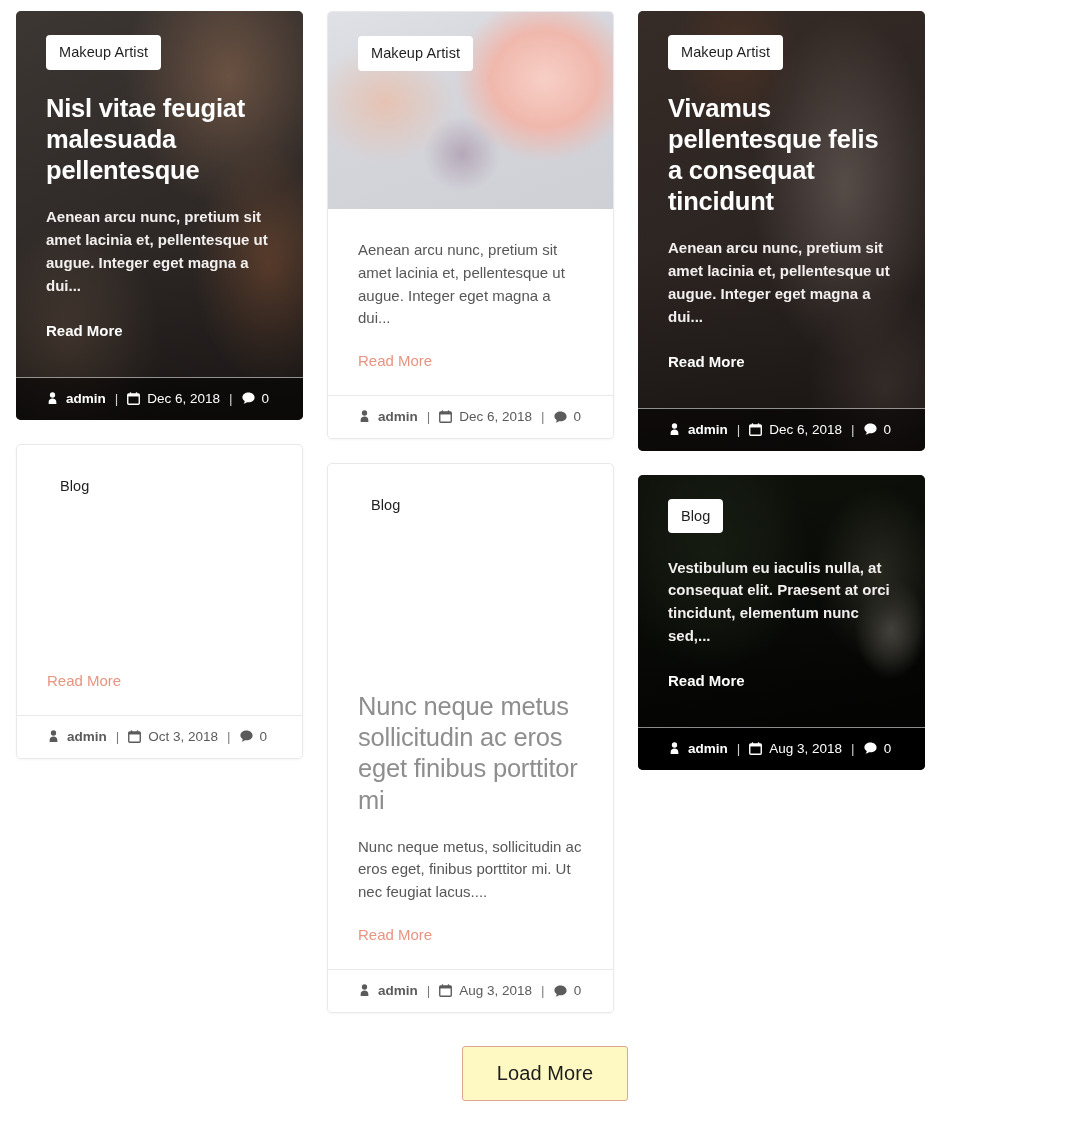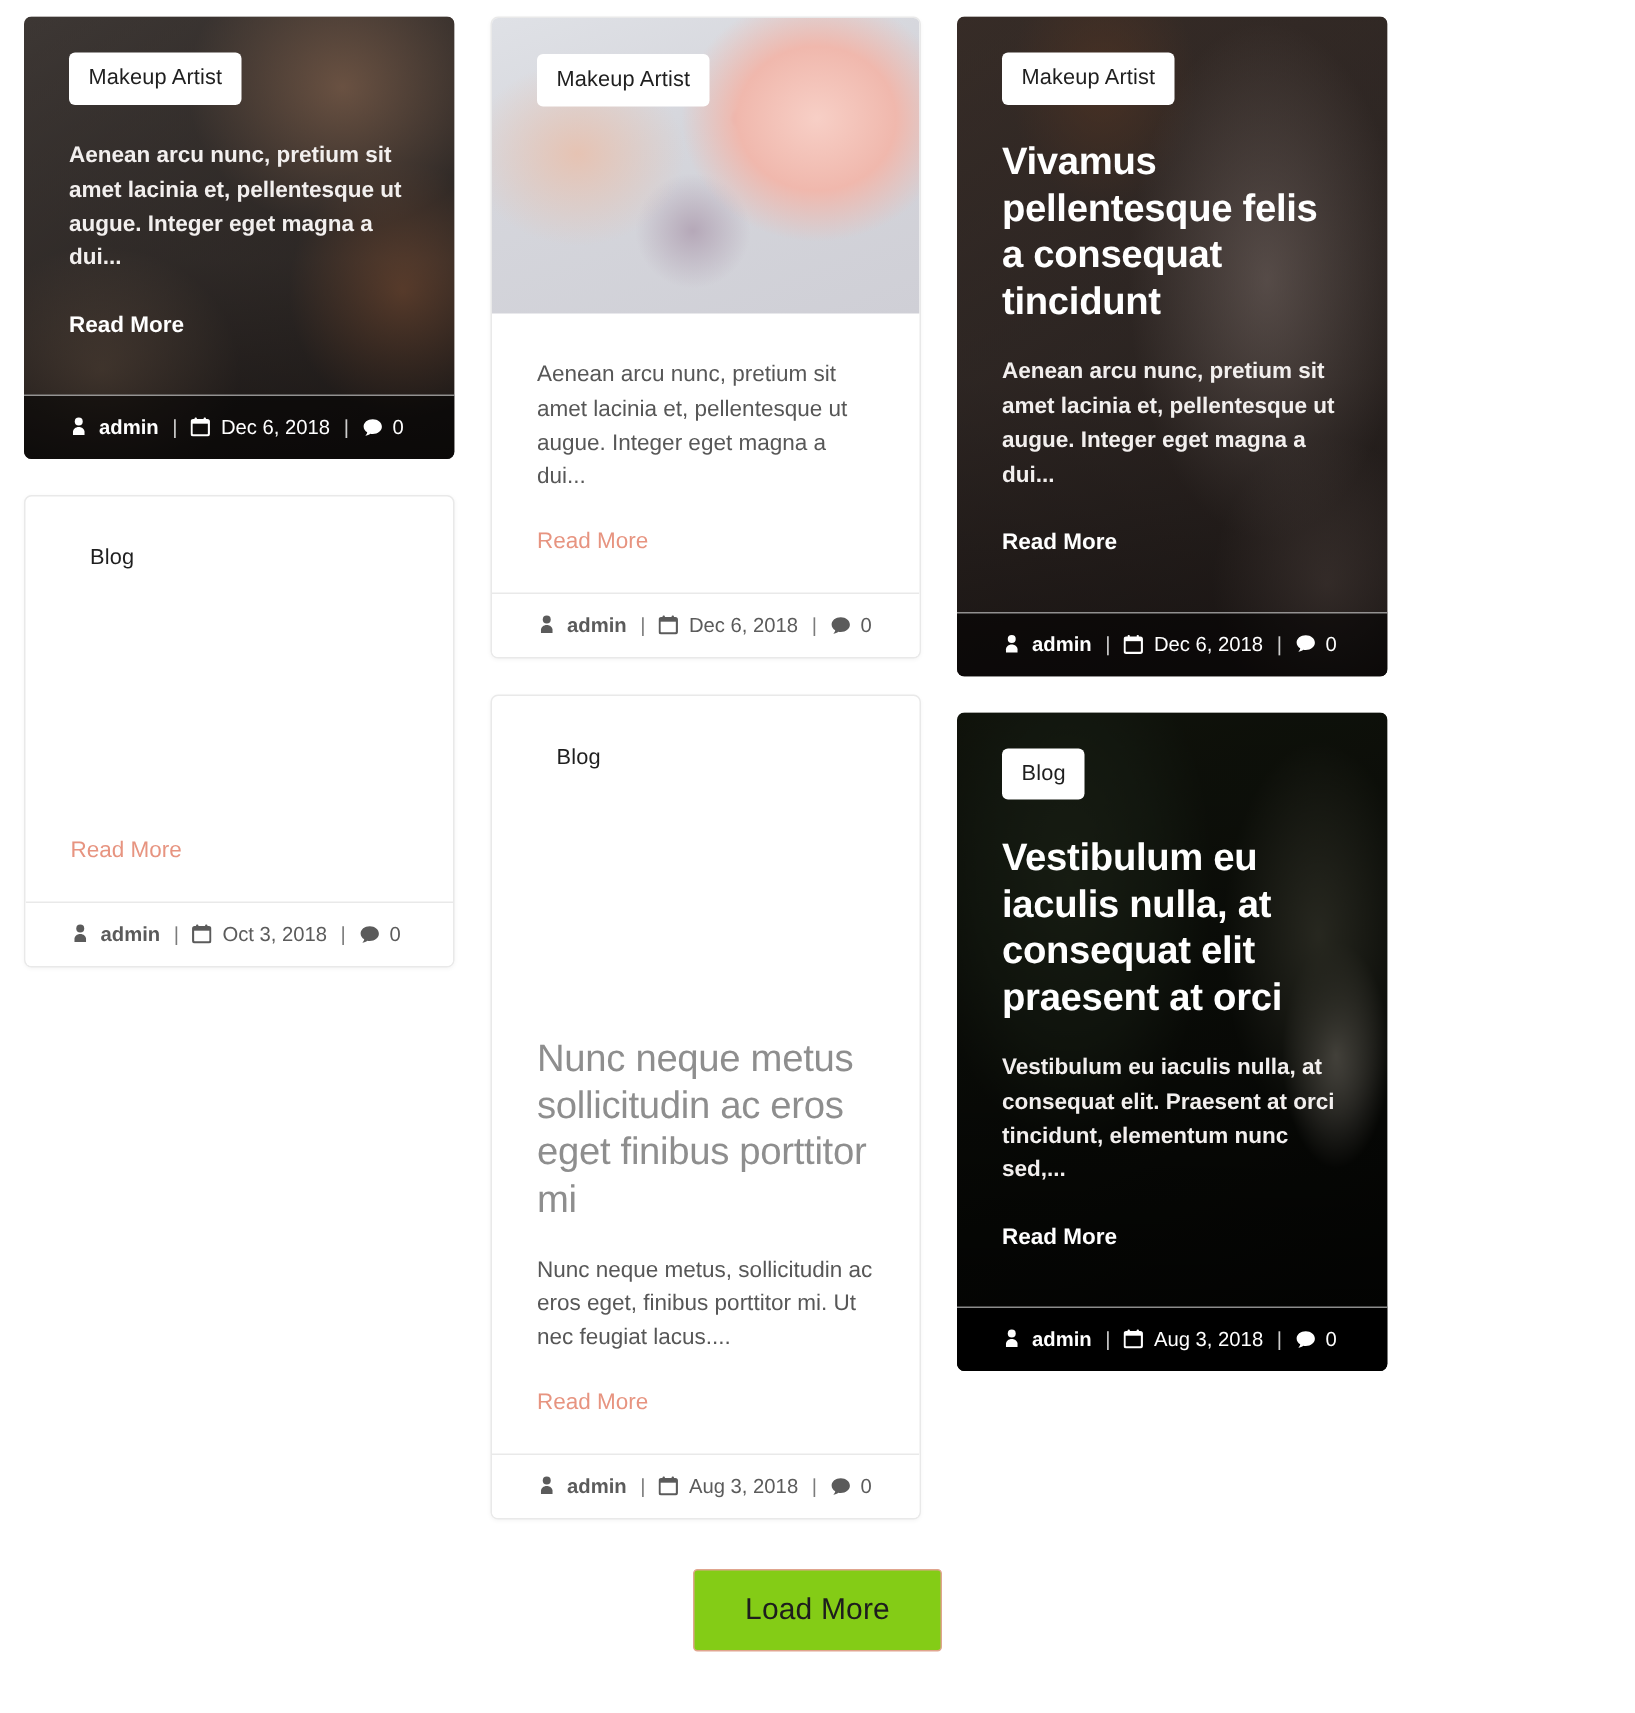--- a/index.html
+++ b/index.html
@@ -159,41 +159,41 @@
     background:
       radial-gradient(44% 52% at 26% 26%, #34402a 0%, #26301f 48%, rgba(20,26,16,0) 76%),
       radial-gradient(30% 40% at 84% 34%, #5d5e4b 0%, rgba(50,52,40,0) 74%),
       radial-gradient(16% 22% at 88% 52%, #d8cfc0 0%, rgba(200,190,176,0) 78%),
       linear-gradient(160deg, #202616 0%, #161a11 46%, #0a0b08 100%);
   }
 
   
   .loadwrap { width: 1090px; display: flex; justify-content: center; padding: 33px 0 19px 0; }
   .loadbtn {
-    background: #84cc16;
+    background: #fef9c3;
     border: 1px solid #e0a58f;
     border-radius: 3px;
     color: #1d1d1d;
     font-size: 20px;
     font-family: "Liberation Sans", "DejaVu Sans", sans-serif;
     padding: 15px 34px;
     cursor: pointer;
     letter-spacing: .1px;
   }
 </style>
 </head>
 <body>
 
 <div class="masonry">
     <div class="col">
       <article class="card dark">
         <div class="bg ph-makeup1"></div>
         <div class="veil" style="background: linear-gradient(rgba(35, 30, 28, 0.5) 0%, rgba(35, 30, 28, 0.55) 55%, rgba(20, 16, 15, 0.72) 100%);"></div>
         <div class="badge-wrap"><a class="badge" href="#" style="text-decoration: none;">Makeup Artist</a></div>
-        <div class="inner"><p class="excerpt">Aenean arcu nunc, pretium sit amet lacinia et, pellentesque ut augue. Integer eget magna a dui...</p><a class="more" href="#">Read More</a></div>
+        <div class="inner"><h2>Nisl vitae feugiat malesuada pellentesque</h2><p class="excerpt">Aenean arcu nunc, pretium sit amet lacinia et, pellentesque ut augue. Integer eget magna a dui...</p><a class="more" href="#">Read More</a></div>
         <div class="meta">
           <div class="row">
             <span class="chunk">
               <span class="ico">
                 <svg viewBox="0 0 12 14" width="11" height="13" aria-hidden="true">
                   <circle cx="6" cy="3.2" r="2.9" fill="currentColor"></circle>
                   <path d="M6 7.1c-2.4 0-4.2 1.6-4.2 3.6V13h8.4v-2.3c0-2-1.8-3.6-4.2-3.6z" fill="currentColor"></path>
                 </svg>
               </span>
               <span class="author">admin</span>
@@ -383,21 +383,21 @@
               </span>
               <span>0</span>
             </span>
           </div>
         </div>
       </article>
       <article class="card dark black">
         <div class="bg ph-palm"></div>
         <div class="veil" style="background: linear-gradient(rgba(0, 0, 0, 0.52) 0%, rgba(0, 0, 0, 0.62) 55%, rgba(0, 0, 0, 0.8) 100%);"></div>
         <div class="badge-wrap"><a class="badge" href="#" style="text-decoration: none;">Blog</a></div>
-        <div class="inner"><h2>Vestibulum eu iaculis nulla, at consequat elit praesent at orci</h2><p class="excerpt">Vestibulum eu iaculis nulla, at consequat elit. Praesent at orci tincidunt, elementum nunc sed,...</p><a class="more" href="#">Read More</a></div>
+        <div class="inner"><p class="excerpt">Vestibulum eu iaculis nulla, at consequat elit. Praesent at orci tincidunt, elementum nunc sed,...</p><a class="more" href="#">Read More</a></div>
         <div class="meta">
           <div class="row">
             <span class="chunk">
               <span class="ico">
                 <svg viewBox="0 0 12 14" width="11" height="13" aria-hidden="true">
                   <circle cx="6" cy="3.2" r="2.9" fill="currentColor"></circle>
                   <path d="M6 7.1c-2.4 0-4.2 1.6-4.2 3.6V13h8.4v-2.3c0-2-1.8-3.6-4.2-3.6z" fill="currentColor"></path>
                 </svg>
               </span>
               <span class="author">admin</span>

